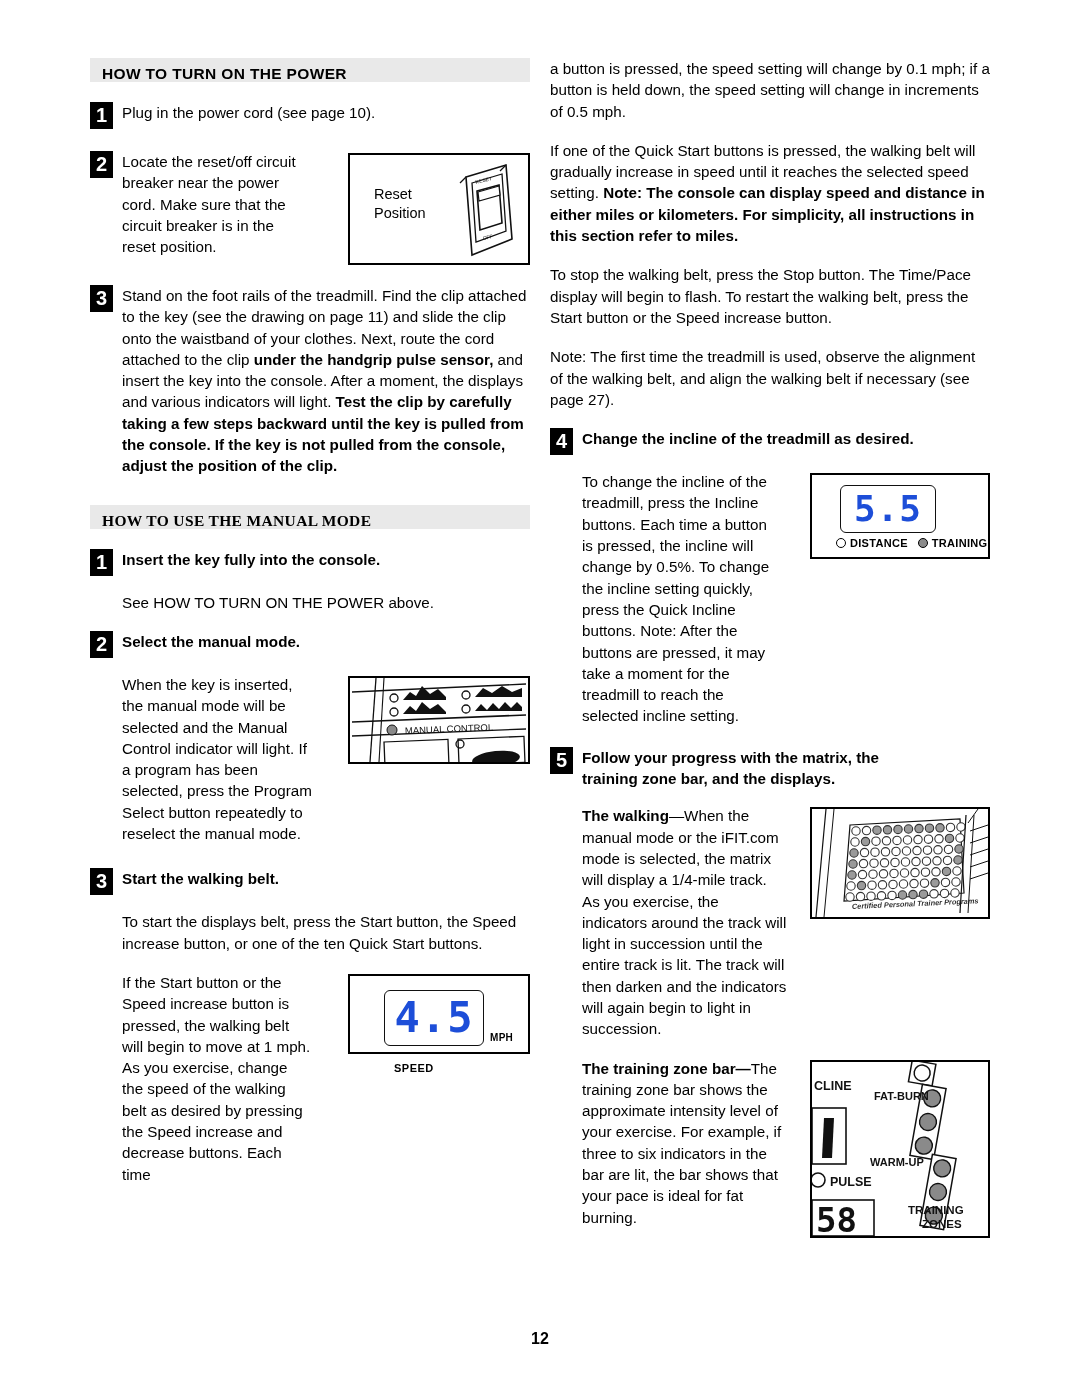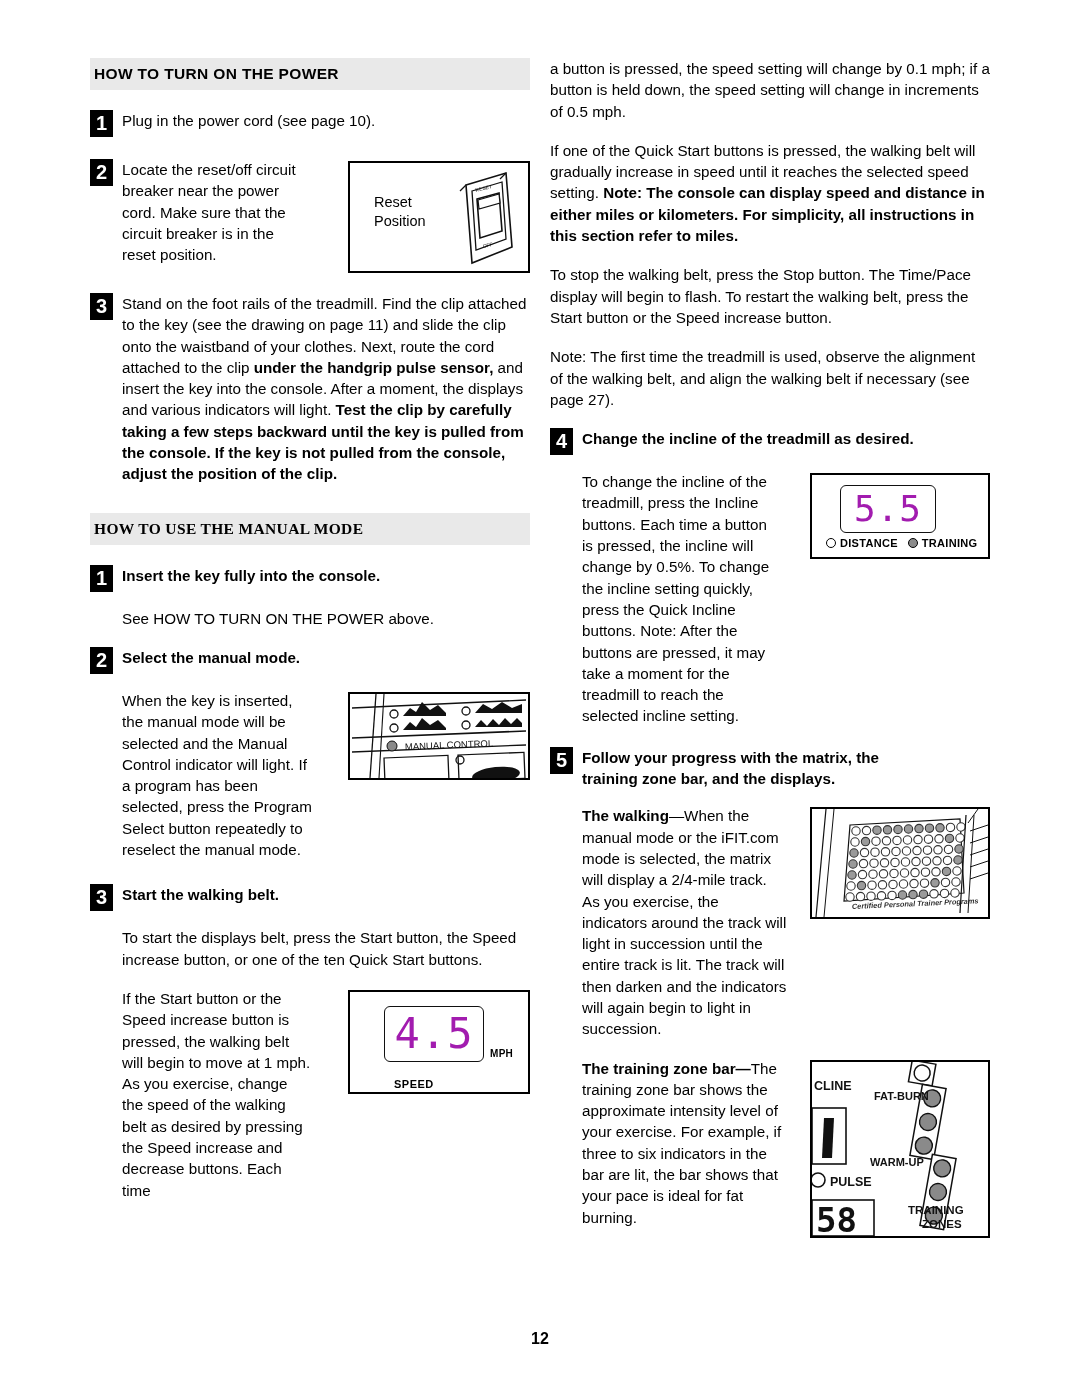--- a/index.html
+++ b/index.html
@@ -7,23 +7,23 @@
     width:1080px;height:1397px;background:#fff;
     font-family:"Liberation Sans","DejaVu Sans",sans-serif;
     color:#000;position:relative;overflow:hidden;
   }
   .page{position:absolute;left:0;top:0;width:1080px;height:1397px;}
   .col{position:absolute;top:58px;width:440px;}
   .col-left{left:90px;}
   .col-right{left:550px;width:440px;}
 
   .sect-head{
-    background:#e9e9e9;height:32px;line-height:32px;
+    background:#e9e9e9;height:24px;line-height:32px;
     font-size:15.5px;font-weight:bold;letter-spacing:.35px;
-    padding-left:4px;box-sizing:border-box;margin-bottom:20px;
+    padding-left:12px;box-sizing:border-box;margin-bottom:20px;
   }
   .step{position:relative;display:flex;margin-bottom:4px;}
   .badge{
     flex:0 0 auto;width:23px;height:27px;background:#000;color:#fff;
     font-size:20px;font-weight:bold;text-align:center;line-height:27px;
     margin-right:9px;font-family:"Liberation Sans",sans-serif;
   }
   .steptext{font-size:15.2px;line-height:21.3px;}
   .para{font-size:15.2px;line-height:21.3px;margin:0 0 18px 0;}
   .indent{margin-left:32px;}
@@ -37,28 +37,28 @@
 
   
   .breaker{width:182px;height:112px;position:relative;}
   .breaker .lbl{
     position:absolute;left:24px;top:30px;font-size:14.5px;line-height:19px;
   }
   .breaker svg{position:absolute;right:8px;top:6px;}
 
   
   .lcdbox{position:relative;}
-  .lcd-speed{width:182px;height:104px;padding-left:36px;}
+  .lcd-speed{width:182px;height:80px;padding-left:36px;}
   .lcd-incl{width:180px;height:86px;}
   .lcdwin{
     position:absolute;border:1px solid #111;border-radius:6px;background:#fff;
   }
   .digits{
     font-family:"DejaVu Sans Mono","Liberation Mono",monospace;
-    font-weight:normal;color:#a21caf;letter-spacing:1px;
+    font-weight:bold;color:#1d4ed8;letter-spacing:1px;
   }
   .unit{position:absolute;font-size:10px;font-weight:bold;letter-spacing:.3px;}
   .caption{position:absolute;font-size:11px;font-weight:bold;letter-spacing:.5px;margin-top:12px;}
   .ind-row{position:absolute;display:flex;align-items:center;gap:4px;font-size:11px;font-weight:bold;letter-spacing:.3px;}
   .dot{width:10px;height:10px;border-radius:50%;border:1.6px solid #000;box-sizing:border-box;}
   .dot.on{background:#8a8a8a;}
 
   
   .console{width:182px;height:88px;overflow:hidden;}
 
@@ -198,21 +198,21 @@
       <div class="steptext">
         <b>Change the incline of the treadmill as desired.</b>
       </div>
     </div>
 
     <div class="clearfix">
       <div class="figbox lcdbox lcd-incl fig-right">
         <div class="lcdwin" style="left:28px;top:10px;width:94px;height:46px;">
           <div class="digits" style="font-size:36px;line-height:46px;text-align:center;">5.5</div>
         </div>
-        <div class="ind-row" style="left:14px;top:62px;">
+        <div class="ind-row" style="left:24px;top:62px;">
           <span class="dot"></span>
           <span>DISTANCE</span>
           <span class="dot on" style="margin-left:6px;"></span>
           <span>TRAINING</span>
         </div>
       </div>
       <p class="para indent" style="width:190px;">To change the incline of the treadmill, press the Incline buttons. Each time a button is pressed, the incline will change by 0.5%. To change the incline setting quickly, press the Quick Incline buttons. Note: After the buttons are pressed, it may take a moment for the treadmill to reach the selected incline setting.</p>
     </div>
 
     <div class="step" style="margin:2px 0 16px 0;">
@@ -324,21 +324,21 @@
             </g>
           </g>
           <text x="40" y="100" font-size="7.4" font-style="italic" font-weight="bold" fill="#333" font-family="Liberation Sans,sans-serif" transform="rotate(-2.6 40 100)">Certified Personal Trainer Programs</text>
           <path d="M156,14 L166,0" stroke="#111" stroke-width="1" fill="none"></path>
           <path d="M158,22 L176,16 M158,34 L176,28 M158,46 L176,40 M158,58 L176,52 M158,70 L176,64" stroke="#111" stroke-width="1" fill="none"></path>
           <path d="M154,6 L148,104" stroke="#111" stroke-width="1.2" fill="none"></path>
           <path d="M162,6 L156,104" stroke="#111" stroke-width="1" fill="none"></path>
         </svg>
       </div>
       <p class="para indent" style="width:205px;">
-        <b>The walking</b><span>—When the manual mode or the iFIT.com mode is selected, the matrix will display a 2/4-mile track. As you exercise, the indicators around the track will light in succession until the entire track is lit. The track will then darken and the indicators will again begin to light in succession.</span>
+        <b>The walking</b><span>—When the manual mode or the iFIT.com mode is selected, the matrix will display a 1/4-mile track. As you exercise, the indicators around the track will light in succession until the entire track is lit. The track will then darken and the indicators will again begin to light in succession.</span>
       </p>
     </div>
 
     <div class="clearfix">
       <div class="figbox zone fig-right">
         <svg width="176" height="174" viewBox="0 0 176 174">
           <text x="2" y="28" font-size="12.5" font-weight="bold" fill="#111" font-family="Liberation Sans,sans-serif">CLINE</text>
           <rect x="0" y="46" width="34" height="56" fill="none" stroke="#111" stroke-width="1.6"></rect>
           <path d="M12,56 L22,56 L20,96 L10,96 Z" fill="#111"></path>
           <circle cx="6" cy="118" r="7" fill="none" stroke="#111" stroke-width="1.6"></circle>

